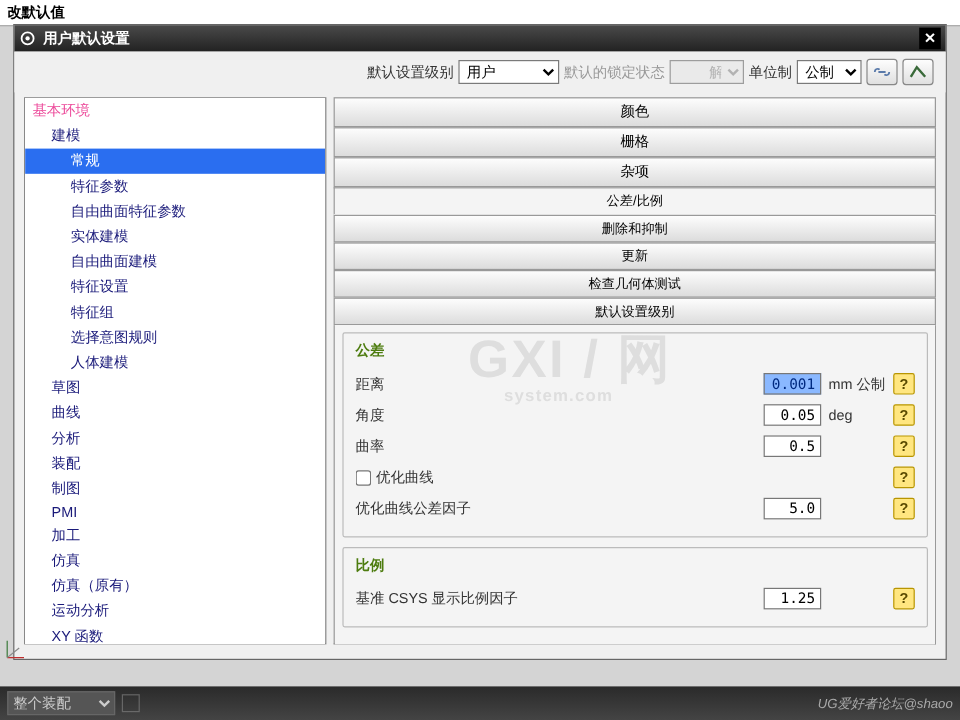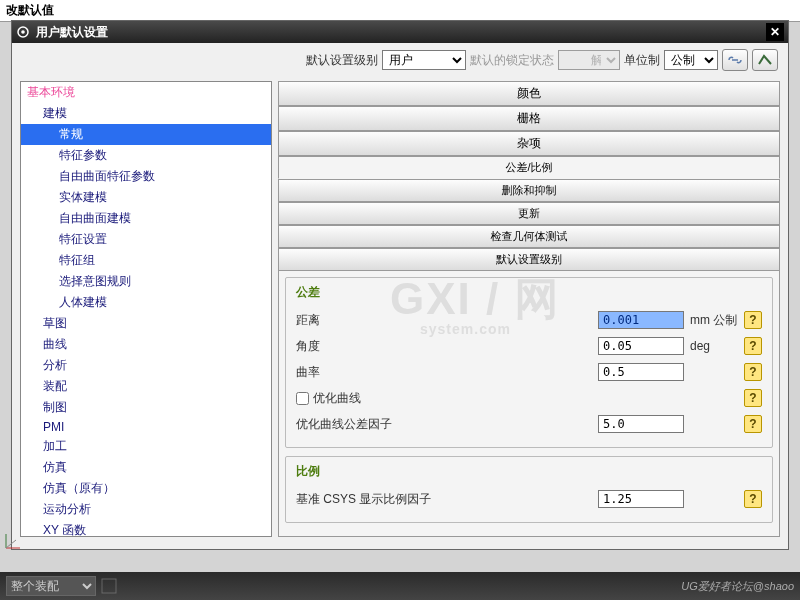--- a/index.html
+++ b/index.html
@@ -26,21 +26,21 @@
 .right-panel { flex: 1; display: flex; flex-direction: column; }
 .tab-row { display: flex; flex-direction: column; }
 .tab-row .tab { flex: 1; text-align: center; padding: 3px 0; background: linear-gradient(#fdfdfd,#dcdcdc); border: 1px solid #999; cursor: pointer; }
 .tab-row.secondary .tab { font-size: 11px; }
 .tab-row .tab.active { background: #f4f4f4; border-bottom: 1px solid #f4f4f4; }
 .content { flex: 1; background: #f4f4f4; border: 1px solid #999; border-top: none; padding: 6px; overflow: auto; }
 .group { border: 1px solid #bbb; border-radius: 2px; background: #f4f4f4; margin-bottom: 8px; padding: 6px 10px 10px 10px; }
 .group-title { font-weight: bold; color: #4d7c0f; margin-bottom: 6px; }
 .field-row { display: flex; align-items: center; height: 26px; }
 .field-label { flex: 1; color: #333; }
-.field-input { width: 86px; height: 18px; border: 1px solid #777; font-family: monospace; font-size: 12px; padding: 0 4px; background: #fff; }
+.field-input { width: 48px; height: 18px; border: 1px solid #777; text-align: right; font-family: monospace; font-size: 12px; padding: 0 4px; background: #fff; }
 .field-input.highlight { background: #8ab8ff; color: #002a80; }
 .unit { width: 56px; padding-left: 6px; color: #333; }
 .help { width: 18px; height: 18px; background: #ffe680; border: 1px solid #b89500; display: flex; align-items: center; justify-content: center; color: #5a4a00; font-weight: bold; cursor: pointer; margin-left: 4px; border-radius: 2px; }
 .checkbox-wrap { display: flex; align-items: center; gap: 4px; }
 .checkbox-wrap input { width: 13px; height: 13px; }
 .watermark { position: absolute; left: 390px; top: 270px; font-size: 44px; font-weight: bold; color: rgba(120,120,120,0.18); font-family: Arial; pointer-events: none; letter-spacing: 2px; }
 .watermark .sub { font-size: 14px; letter-spacing: 1px; display: block; margin-top: -8px; margin-left: 30px; }
 .bottom-bar { position: absolute; left: 0; bottom: 0; width: 800px; height: 28px; background: linear-gradient(#2a2a2a,#444); display: flex; align-items: center; padding: 0 6px; gap: 4px; }
 .bottom-bar .combo-dark { background: #555; color: #ccc; border: 1px solid #666; height: 20px; width: 90px; }
 .bottom-bar .spacer { flex: 1; }

